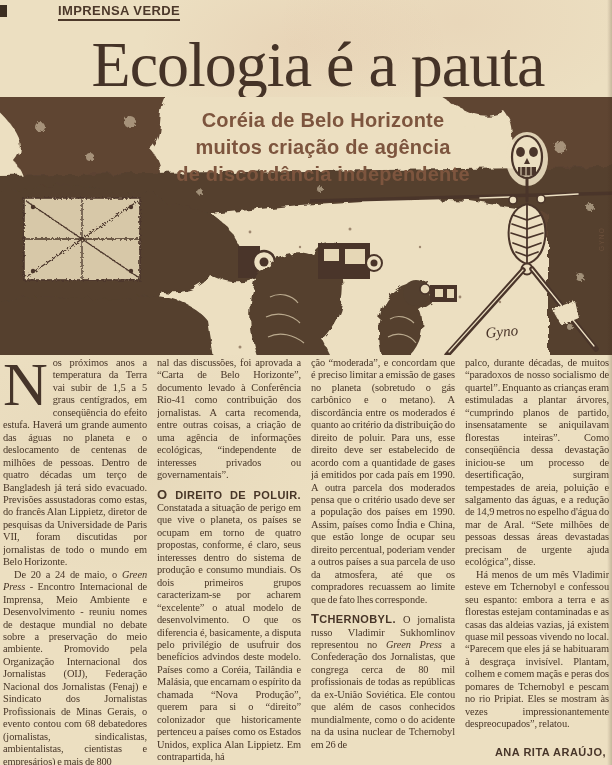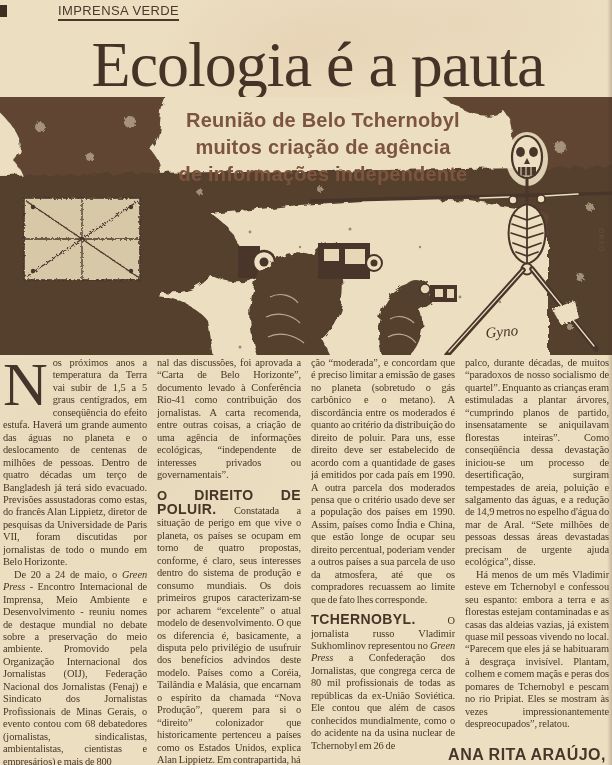--- a/index.html
+++ b/index.html
@@ -10,21 +10,21 @@
       radial-gradient(260px 140px at 75% 3%, rgba(196,120,100,.08), rgba(196,120,100,0) 70%),
       radial-gradient(300px 200px at 20% 60%, rgba(120,90,60,.05), rgba(120,90,60,0) 70%),
       #ecdfc1;
     font-family:"Liberation Serif", serif; color:#4a382a;
   }
   .page::after{content:""; position:absolute; top:0; right:0; width:5px; height:100%;
     background:linear-gradient(to right, rgba(60,40,25,0), rgba(60,40,25,.22)); pointer-events:none;}
   .corner-mark{position:absolute; left:0; top:5px; width:7px; height:12px; background:#3c2e21;}
   .kicker{
     position:absolute; left:58px; top:3px;
-    font-family:"Liberation Sans", sans-serif; font-weight:normal; font-size:13px;
+    font-family:"Liberation Sans", sans-serif; font-weight:bold; font-size:13px;
     letter-spacing:.4px; color:#4c382a; border-bottom:2.5px solid #4c382a; padding-bottom:1px;
   }
   .headline{
     position:absolute; left:0; top:16px; width:612px; text-align:center;
     font-family:Liberation Serif, serif; font-weight:normal; font-size:64px; line-height:74px;
     letter-spacing:-1px; color:#453327; margin:12px;
   }
   .illustration{position:absolute; left:0; top:97px; width:612px; height:258px;}
   .illustration svg{display:block;}
   .deck{
@@ -42,25 +42,25 @@
     display:grid; grid-template-columns:repeat(4,1fr); column-gap:10px; overflow:hidden;
   }
   .col{overflow:hidden; font-size:10.4px; line-height:12.45px; text-align:justify;
     letter-spacing:-0.1px; word-spacing:-0.6px; color:#473527;}
   .col p{margin:0;}
   .col p.indent{text-indent:11px;}
   .col p.spaced{margin-top:7px;}
   .dropcap{float:left; font-size:62px; line-height:48px; padding:3px 5px 0 0; color:#46352a;
     font-family:"Liberation Serif", serif;}
   .subhead_cap{font-family:"Liberation Sans", sans-serif; font-weight:bold; font-size:13px; letter-spacing:.2px;}
-  .subhead{font-family:"Liberation Sans", sans-serif; font-weight:bold; font-size:14px; letter-spacing:.4px;}
+  .subhead{font-family:"Liberation Sans", sans-serif; font-weight:bold; font-size:11px; letter-spacing:.4px;}
   .italic{font-style:italic;}
   .byline{
     position:absolute; right:5px; top:745px; background:#ecdfc1; padding:1px 1px 2px 10px;
-    font-family:"Liberation Sans", sans-serif; font-weight:bold; font-size:16px;
+    font-family:"Liberation Sans", sans-serif; font-weight:bold; font-size:11px;
     letter-spacing:.5px; color:#48362a;
   }
 </style>
 </head>
 <body>
 
 <div class="page">
 
   <div class="corner-mark"></div>
 
@@ -173,23 +173,23 @@
         <rect x="430" y="188" width="27" height="17" fill="#4a352a"></rect>
         <rect x="435" y="192" width="8" height="8" fill="#e6d7b6"></rect>
         <rect x="447" y="192" width="7" height="9" fill="#e6d7b6"></rect>
         <path d="M390,222 C398,217 408,220 414,226 M388,240 C398,234 410,238 416,246" stroke="#e6d7b6" stroke-width="1.1" fill="none" opacity="0.7"></path>
       </g>
 
       <text x="486" y="241" font-family="Liberation Serif, serif" font-style="italic" font-size="15" fill="#4a352a" transform="rotate(-5 486 241)">Gyno</text>
     </svg>
 
     <div class="deck">
-      <div>Reunião de Belo Tchernobyl</div>
+      <div>Coréia de Belo Horizonte</div>
       <div>muitos criação de agência</div>
-      <div>de informações independente</div>
+      <div>de discordância independente</div>
     </div>
   </div>
 
   <span class="vertical-credit">GYNO</span>
 
   <div class="article">
       <div class="col">
         <p class="para"><span class="dropcap">N</span><span>os próximos anos a temperatura da Terra vai subir de 1,5 a 5 graus centígrados, em conseqüência do efeito estufa. Haverá um grande aumento das águas no planeta e o deslocamento de centenas de milhões de pessoas. Dentro de quatro décadas um terço de Bangladesh já terá sido evacuado. Previsões assustadoras como estas, do francês Alan Lippietz, diretor de pesquisas da Universidade de Paris VII, foram discutidas por jornalistas de todo o mundo em Belo Horizonte.</span></p>
         <p class="para indent"><span>De 20 a 24 de maio, o </span><span class="italic">Green Press</span><span> - Encontro Internacional de Imprensa, Meio Ambiente e Desenvolvimento - reuniu nomes de destaque mundial no debate sobre a preservação do meio ambiente. Promovido pela Organização Internacional dos Jornalistas (OIJ), Federação Nacional dos Jornalistas (Fenaj) e Sindicato dos Jornalistas Profissionais de Minas Gerais, o evento contou com 68 debatedores (jornalistas, sindicalistas, ambientalistas, cientistas e empresários) e mais de 800</span></p>
       </div>

